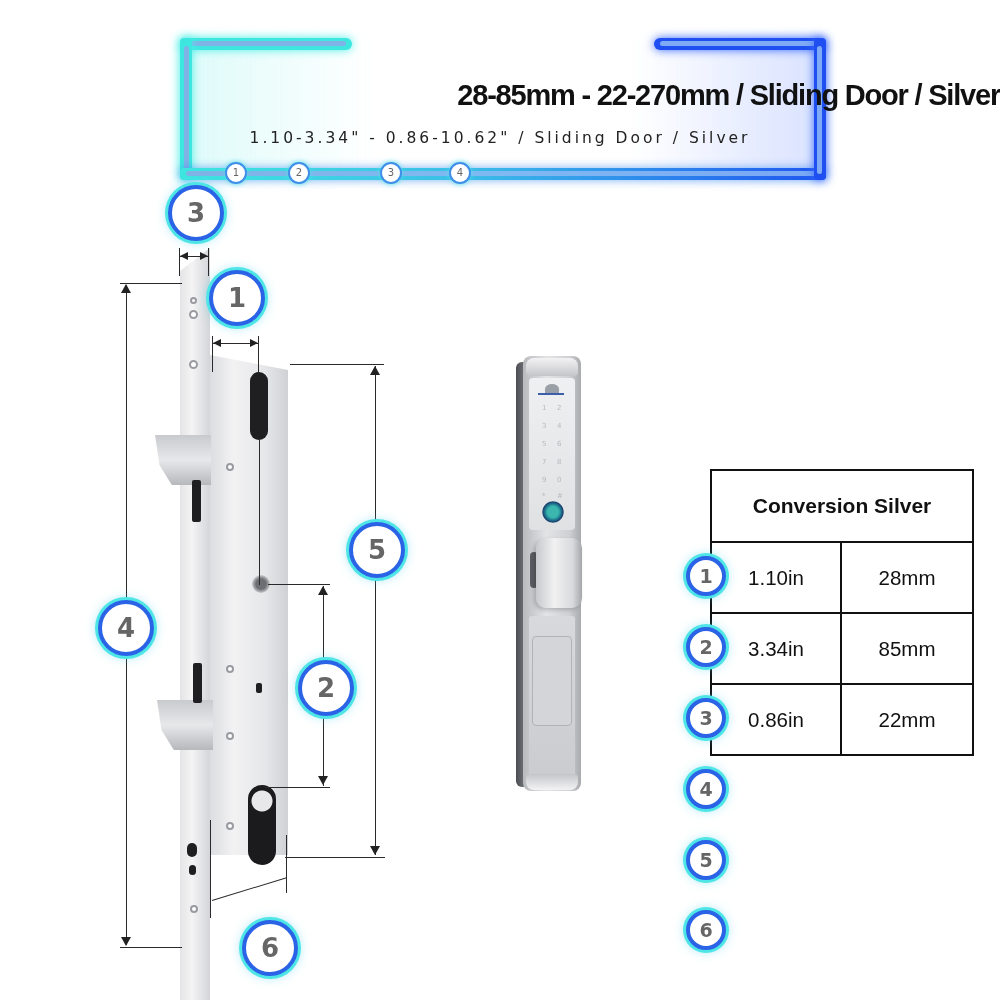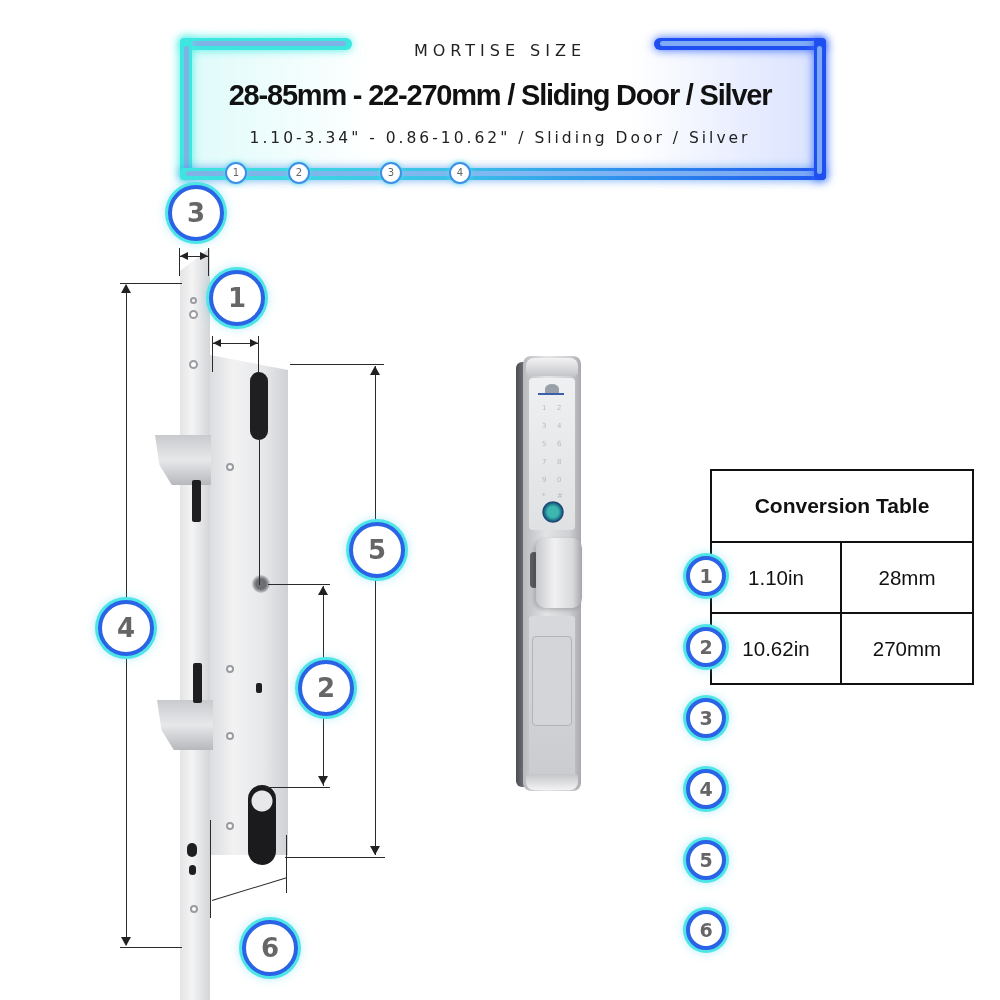--- a/index.html
+++ b/index.html
@@ -23,21 +23,21 @@
     .seg-tr-top { left: 654px; top: 38px; width: 172px; height: 12px; background: #1f4ff0; box-shadow: 0 0 10px #3a6bff; }
     .seg-tr-top-inner { left: 660px; top: 41px; width: 160px; height: 5px; background: #7faaf5; border-radius: 3px; }
     .seg-right { left: 814px; top: 38px; width: 12px; height: 142px; background: #1f4ff0; box-shadow: 0 0 10px #3a6bff; border-radius: 4px; }
     .seg-right-inner { left: 817px; top: 46px; width: 5px; height: 128px; background: #7faaf5; border-radius: 3px; }
 
     .frame-label {
       position: absolute; left: 0; width: 1000px; top: 41px; text-align: center;
       font-family: "DejaVu Sans", sans-serif; font-size: 16px; letter-spacing: 5px; color: #222;
     }
     .frame-title {
-      position: absolute; left: 0; width: 1000px; top: 79px; text-align: center;
+      position: absolute; left: 0; width: 1000px; top: 79px; text-align: right;
       font-family: "Liberation Sans", sans-serif; font-weight: bold; font-size: 29px; letter-spacing: -1.2px; color: #111;
     }
     .frame-sub {
       position: absolute; left: 0; width: 1000px; top: 129px; text-align: center;
       font-family: "DejaVu Sans", sans-serif; font-size: 15.5px; letter-spacing: 3px; color: #222;
     }
 
     .mini-badge {
       position: absolute; top: 162px; width: 22px; height: 22px; border-radius: 50%;
       background: #fff; border: 2.5px solid #3f8fe8; box-shadow: 0 0 5px #52e0e8;
@@ -121,21 +121,20 @@
   <div class="seg seg-tl-top-inner"></div>
   <div class="seg seg-left"></div>
   <div class="seg seg-left-inner"></div>
   <div class="seg seg-bottom"></div>
   <div class="seg seg-bottom-inner"></div>
   <div class="seg seg-tr-top"></div>
   <div class="seg seg-tr-top-inner"></div>
   <div class="seg seg-right"></div>
   <div class="seg seg-right-inner"></div>
 
-  <div class="frame-label">MORTISE SIZE</div>
   <div class="frame-title">28-85mm - 22-270mm / Sliding Door / Silver</div>
   <div class="frame-sub">1.10-3.34" - 0.86-10.62" / Sliding Door / Silver</div>
 
   <div class="mini-badge" style="left:225px;">1</div>
   <div class="mini-badge" style="left:288px;">2</div>
   <div class="mini-badge" style="left:380px;">3</div>
   <div class="mini-badge" style="left:449px;">4</div>
 </div>
 
 <div class="diagram">
@@ -231,31 +230,35 @@
   <div class="dev-handle-notch"></div>
   <div class="dev-handle"></div>
   <div class="dev-lower"></div>
   <div class="dev-cover"></div>
   <div class="dev-cap-bottom"></div>
 </div>
 
 <table class="ctable">
   <thead>
     <tr>
-      <th colspan="2">Conversion Table</th>
+      <th colspan="2">Conversion Silver</th>
     </tr>
   </thead>
   <tbody>
     <tr>
       <td class="in">1.10in</td>
       <td class="mm">28mm</td>
     </tr>
     <tr>
-      <td class="in">10.62in</td>
-      <td class="mm">270mm</td>
+      <td class="in">3.34in</td>
+      <td class="mm">85mm</td>
+    </tr>
+    <tr>
+      <td class="in">0.86in</td>
+      <td class="mm">22mm</td>
     </tr>
   </tbody>
 </table>
 
 <div class="badge badge-sm row-badge" style="top:556px;">1</div>
 <div class="badge badge-sm row-badge" style="top:627px;">2</div>
 <div class="badge badge-sm row-badge" style="top:698px;">3</div>
 <div class="badge badge-sm row-badge" style="top:769px;">4</div>
 <div class="badge badge-sm row-badge" style="top:840px;">5</div>
 <div class="badge badge-sm row-badge" style="top:910px;">6</div>

